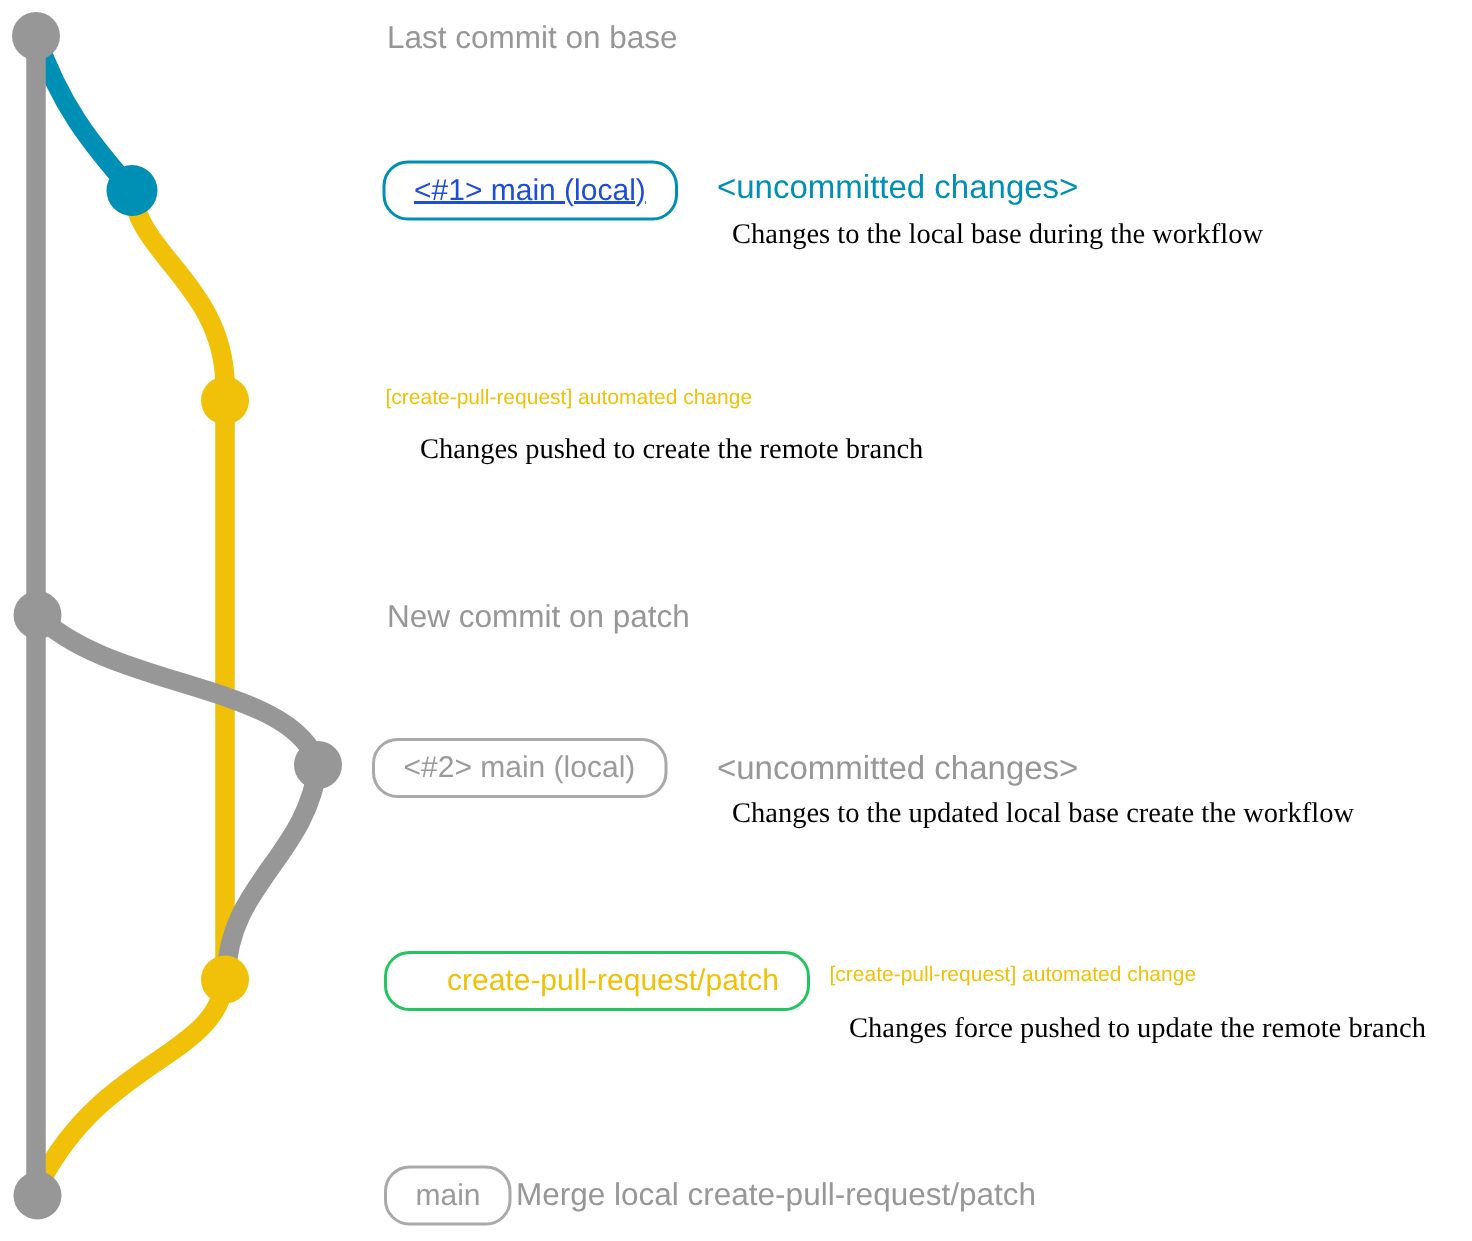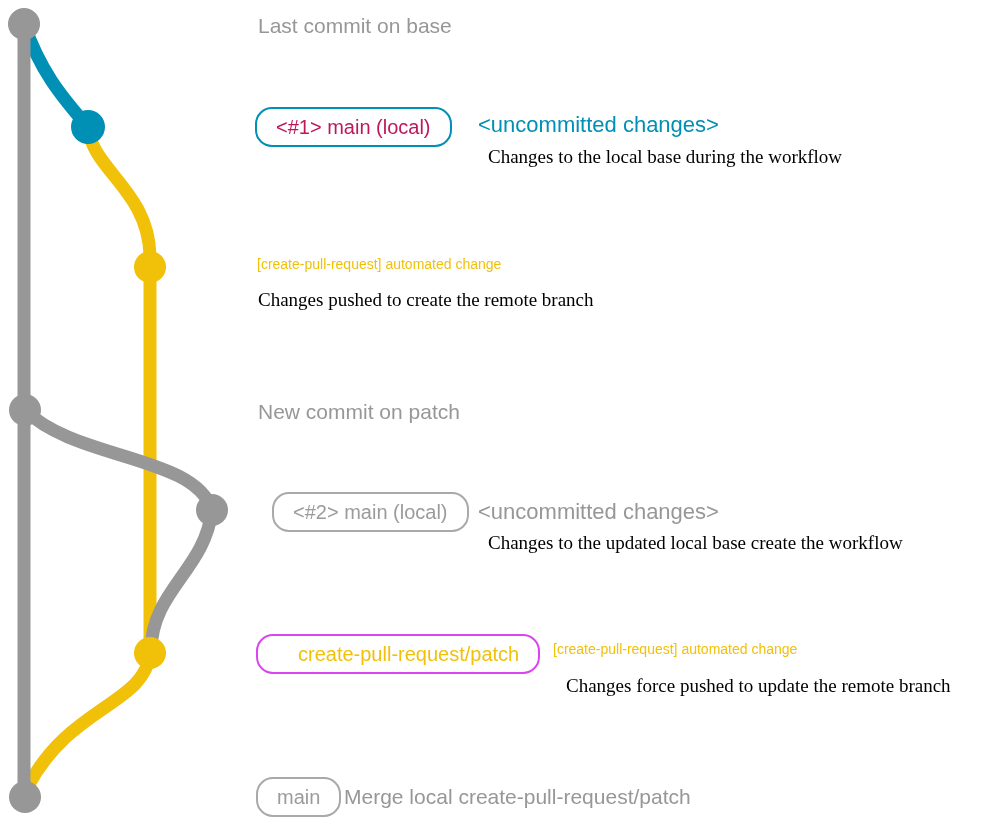--- a/index.html
+++ b/index.html
@@ -18,23 +18,23 @@
   .desc{
     color:#000000;font-size:19px;
     font-family:"Liberation Serif", serif;
   }
   .badge{
     display:inline-flex;align-items:center;
     height:40px;box-sizing:border-box;
     padding:0 19px;border-radius:17px;
     font-size:20px;background:#ffffff;
   }
-  .badge-blue{border:2px solid #008fb5;color:#be185d;}
+  .badge-blue{border:2px solid #008fb5;color:#1d4ed8;text-decoration:underline;}
   .badge-gray{border:2px solid #a9a9a9;color:#9b9b9b;}
-  .badge-yellow{border:2px solid #d946ef;color:#f1c109;padding-left:40px;}
+  .badge-yellow{border:2px solid #22c55e;color:#f1c109;padding-left:40px;}
 </style>
 </head>
 <body>
 
 <div class="canvas">
 
   <svg class="graph-svg" width="981" height="827" viewBox="0 0 981 827">
 
     <path d="M 88 127 C 92 170 148 190 150 255 L 150 653" fill="none" stroke="#f1c109" stroke-width="13" stroke-linecap="round"></path>
     <path d="M 150 653 C 145 705 70 705 27 788" fill="none" stroke="#f1c109" stroke-width="13" stroke-linecap="round"></path>
@@ -52,25 +52,25 @@
     <circle cx="25" cy="797" r="16" fill="#979797"></circle>
   </svg>
 
   <div class="abs msg-gray" style="left:258px;top:14px;">Last commit on base</div>
 
   <div class="abs badge badge-blue" style="left:255px;top:107px;">&lt;#1&gt; main (local)</div>
   <div class="abs msg-blue" style="left:478px;top:112px;">&lt;uncommitted changes&gt;</div>
   <div class="abs desc" style="left:488px;top:146px;">Changes to the local base during the workflow</div>
 
   <div class="abs msg-yellow" style="left:257px;top:256px;">[create-pull-request] automated change</div>
-  <div class="abs desc" style="left:258px;top:289px;text-align:center;">Changes pushed to create the remote branch</div>
+  <div class="abs desc" style="left:280px;top:289px;text-align:center;">Changes pushed to create the remote branch</div>
 
   <div class="abs msg-gray" style="left:258px;top:400px;">New commit on patch</div>
 
-  <div class="abs badge badge-gray" style="left:272px;top:492px;">&lt;#2&gt; main (local)</div>
+  <div class="abs badge badge-gray" style="left:248px;top:492px;">&lt;#2&gt; main (local)</div>
   <div class="abs msg-gray" style="left:478px;top:499px;font-size:22px;">&lt;uncommitted changes&gt;</div>
   <div class="abs desc" style="left:488px;top:532px;">Changes to the updated local base create the workflow</div>
 
   <div class="abs badge badge-yellow" style="left:256px;top:634px;">create-pull-request/patch</div>
   <div class="abs msg-yellow" style="left:553px;top:641px;">[create-pull-request] automated change</div>
   <div class="abs desc" style="left:566px;top:675px;">Changes force pushed to update the remote branch</div>
 
   <div class="abs badge badge-gray" style="left:256px;top:777px;">main</div>
   <div class="abs msg-gray" style="left:344px;top:785px;">Merge local create-pull-request/patch</div>
 

